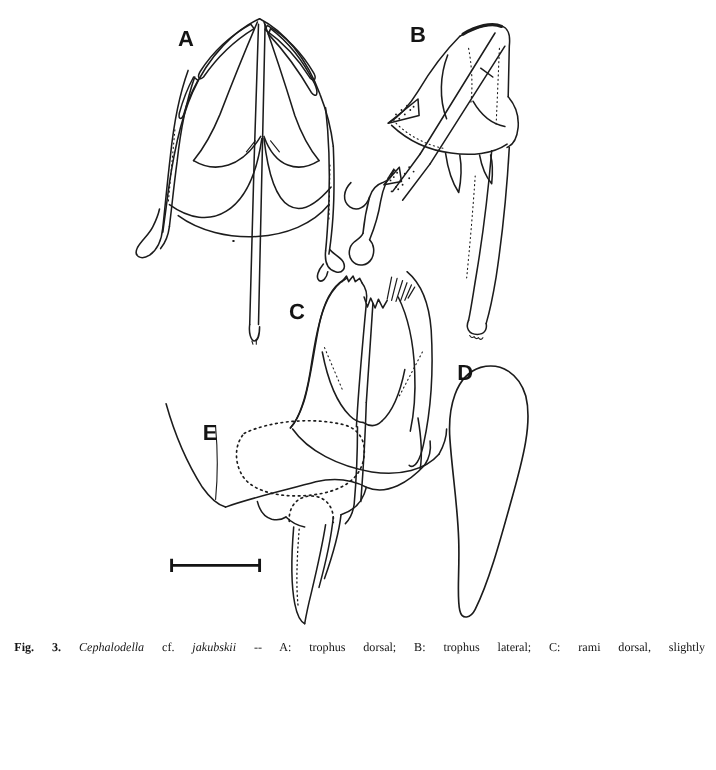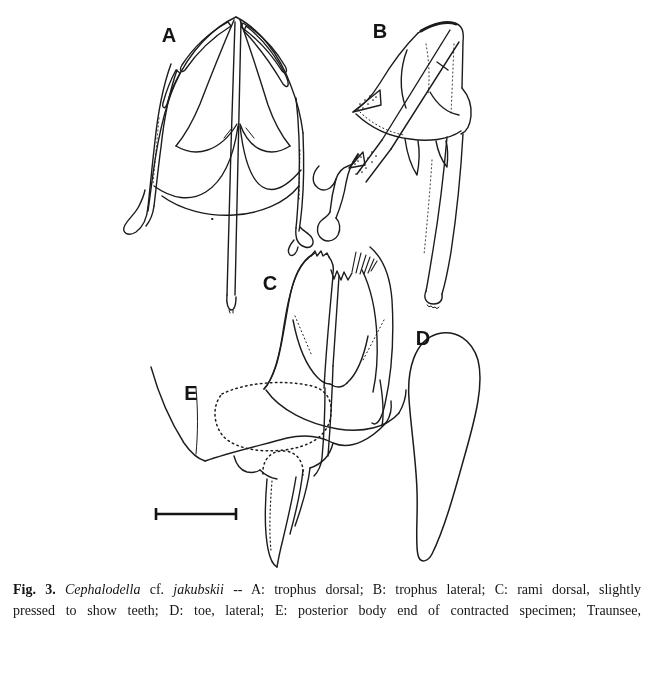--- a/index.html
+++ b/index.html
@@ -19,21 +19,21 @@
   .panel-label {
     font-family: "Liberation Sans", sans-serif;
     font-weight: 700;
     font-size: 20px;
     fill: #141414;
   }
   .caption {
     position: absolute;
     left: 13px; top: 579px;
     width: 628px;
-    font-size: 14px;
+    font-size: 11px;
     line-height: 21px;
     color: #141414;
   }
   .cap-line { margin: 0; }
   .cap-just { text-align: justify; text-align-last: justify; }
   .bold { font-weight: bold; }
   .ital { font-style: italic; }
 </style>
 </head>
 <body>
@@ -191,14 +191,13 @@
   <text class="panel-label" text-anchor="middle" x="191" y="400">E</text>
 </svg>
 </div>
 
 <div class="caption">
   <p class="cap-line cap-just"><span class="bold">Fig. 3.</span>
     <span class="ital">Cephalodella</span>
     <span>cf.</span>
     <span class="ital">jakubskii</span>
     <span>-- A: trophus dorsal; B: trophus lateral; C: rami dorsal, slightly</span></p>
-  <p class="cap-line cap-just">pressed to show teeth; D: toe, lateral; E: posterior body end of contracted specimen; Traunsee,</p>
 </div>
 
 </body></html>

